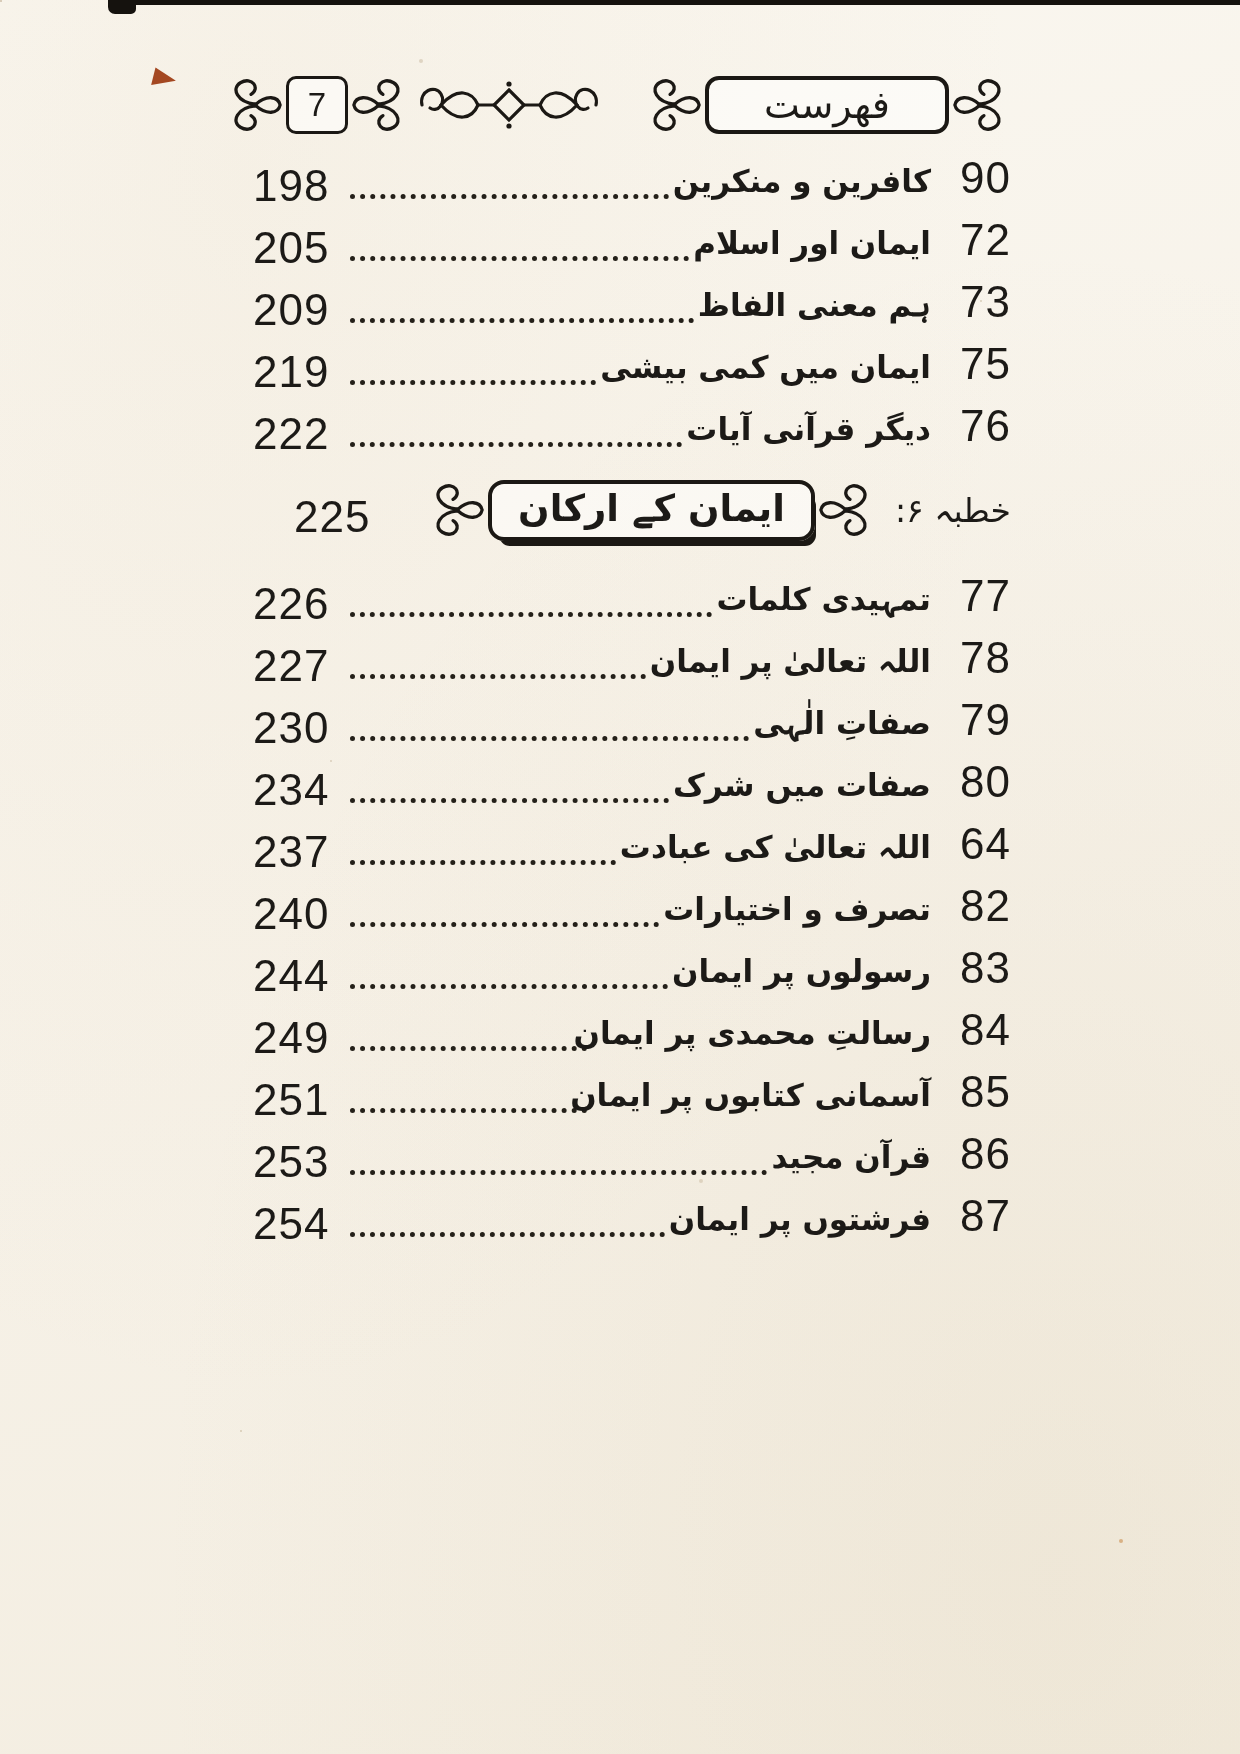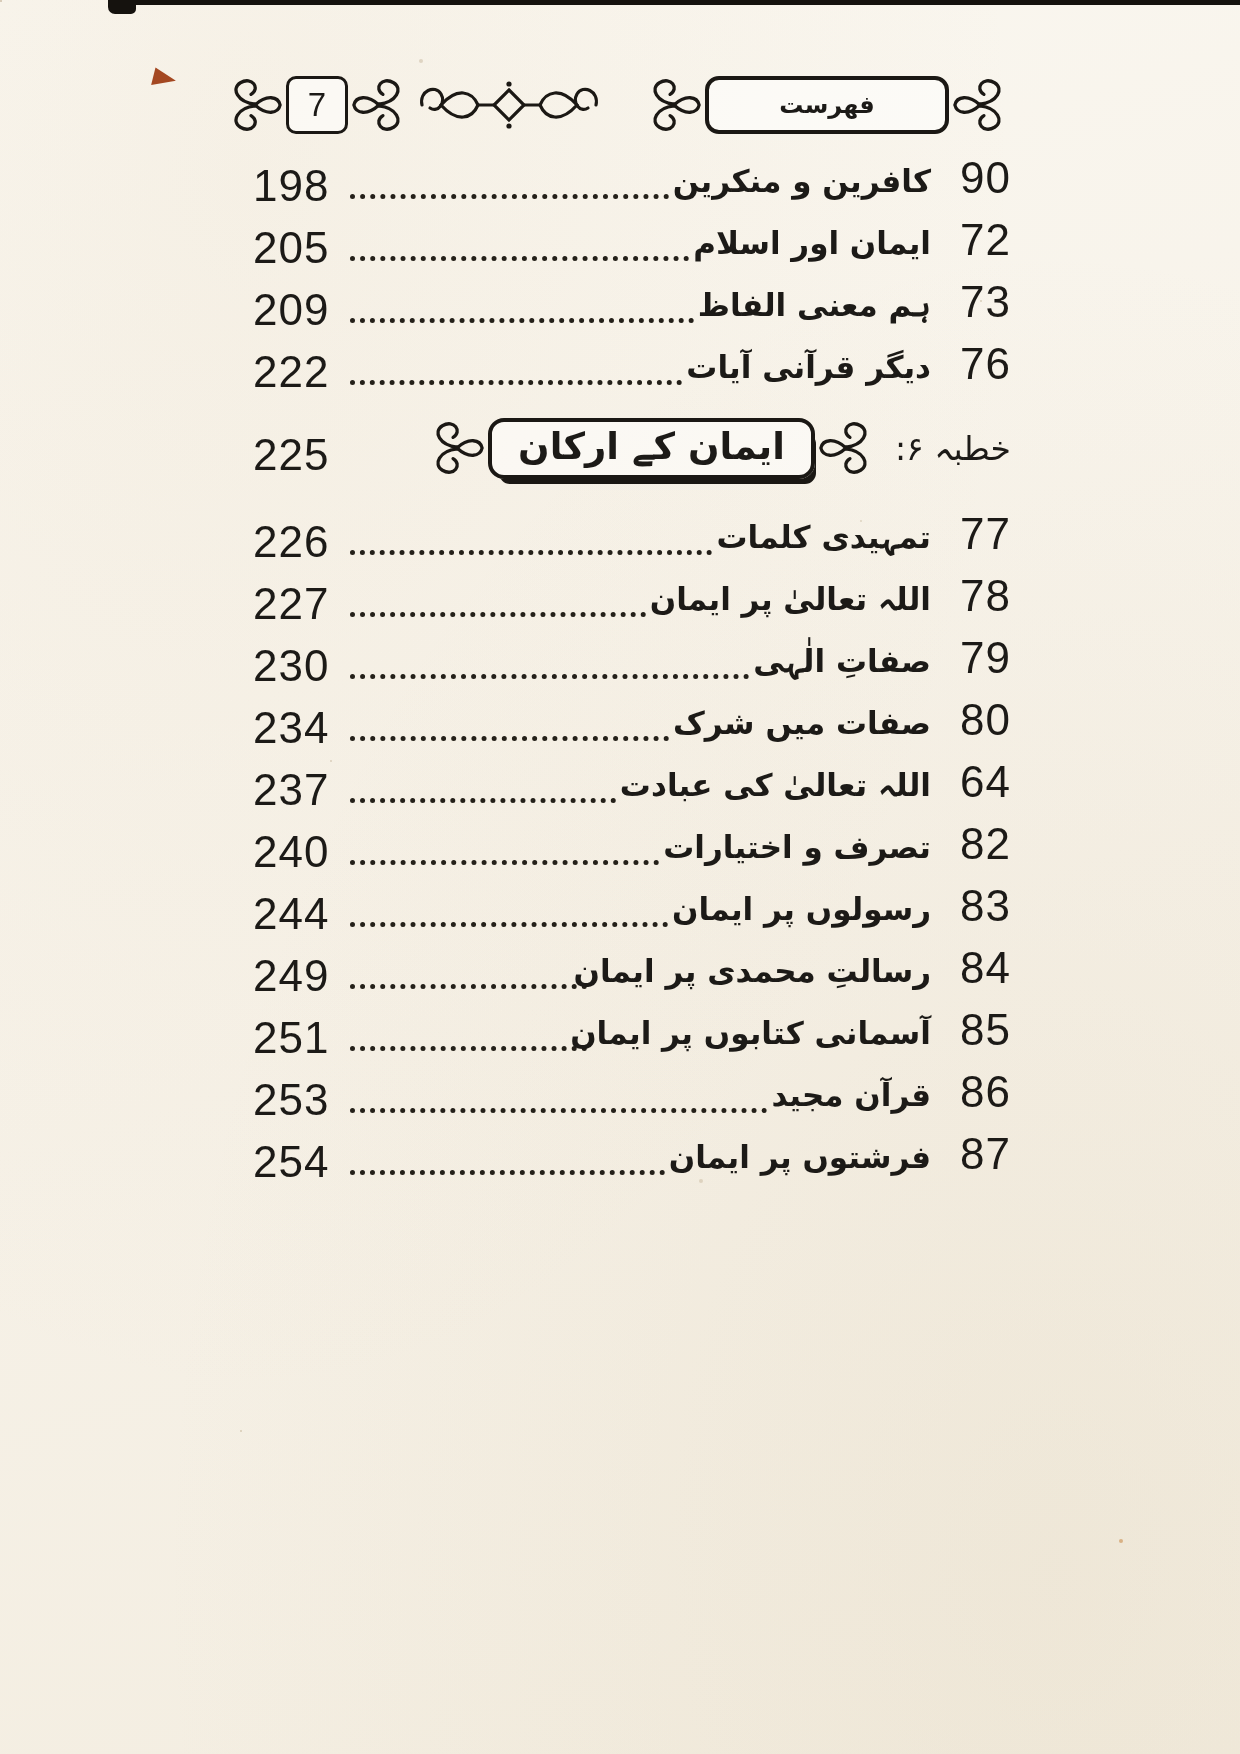--- a/index.html
+++ b/index.html
@@ -32,33 +32,33 @@
   .flip{transform:scaleX(-1);}
   .chain{width:190px;height:56px;flex:0 0 auto;}
   
   .header{position:absolute;top:74px;left:220px;width:795px;display:flex;align-items:center;}
   .num-box{width:56px;height:52px;border:3px solid #1b1814;border-radius:10px;flex:0 0 auto;
     display:flex;align-items:center;justify-content:center;background:rgba(255,255,255,.55);
     font-family:"Liberation Sans",sans-serif;font-size:33px;}
   .hdr-spacer{flex:1;}
   .title-box{width:236px;height:50px;border:4px solid #1b1814;border-radius:14px;flex:0 0 auto;
     display:flex;align-items:center;justify-content:center;background:rgba(255,255,255,.55);
-    font-weight:bold;font-size:24px;direction:rtl;}
+    font-weight:normal;font-size:38px;direction:rtl;}
   
   .toc{position:absolute;top:146px;left:253px;width:758px;}
   .row{display:flex;align-items:flex-end;height:62px;}
   .pg{width:95px;flex:0 0 auto;font-family:"Liberation Sans",sans-serif;font-size:44px;line-height:1;letter-spacing:1px;}
   .dots{flex:1 1 auto;height:0;border-bottom:5px dotted #242019;margin:0 4px 9px 2px;}
   .ttl{flex:0 0 auto;max-width:340px;direction:rtl;font-weight:700;font-size:31px;line-height:1.1;
     margin-bottom:10px;white-space:nowrap;}
   .ser{width:62px;flex:0 0 auto;text-align:right;font-family:"Liberation Sans",sans-serif;
     font-size:44px;line-height:1;margin-left:18px;margin-bottom:8px;letter-spacing:1px;}
   
   .divider{display:flex;align-items:center;height:108px;}
-  .divider .pg{align-self:center;margin-top:14px;}
+  .divider .pg{align-self:center;margin-top:14px;margin-left:41px;}
   .div-spacer{flex:1;}
   .section-box{min-width:252px;padding:3px 26px 7px 26px;border:4px solid #1b1814;border-radius:16px;
     box-shadow:6px 10px 0 -5px #1b1814;background:rgba(255,255,255,.5);
     font-weight:bold;font-size:37px;text-align:center;direction:rtl;white-space:nowrap;}
   .section-label{font-weight:normal;font-size:33px;direction:rtl;white-space:nowrap;margin-left:14px;}
 </style>
 </head>
 <body>
 
 <svg width="0" height="0" style="position:absolute">
@@ -139,20 +139,26 @@
       <span class="ttl">ایمان اور اسلام</span>
       <span class="ser">72</span>
     </div>
     <div class="row">
       <span class="pg">209</span>
       <span class="dots"></span>
       <span class="ttl">ہم معنی الفاظ</span>
       <span class="ser">73</span>
     </div>
     <div class="row">
+      <span class="pg">219</span>
+      <span class="dots"></span>
+      <span class="ttl">ایمان میں کمی بیشی</span>
+      <span class="ser">75</span>
+    </div>
+    <div class="row">
       <span class="pg">222</span>
       <span class="dots"></span>
       <span class="ttl">دیگر قرآنی آیات</span>
       <span class="ser">76</span>
     </div>
 
     <div class="divider">
       <span class="pg">225</span>
       <div class="div-spacer"></div>
       <span class="fleuron">

